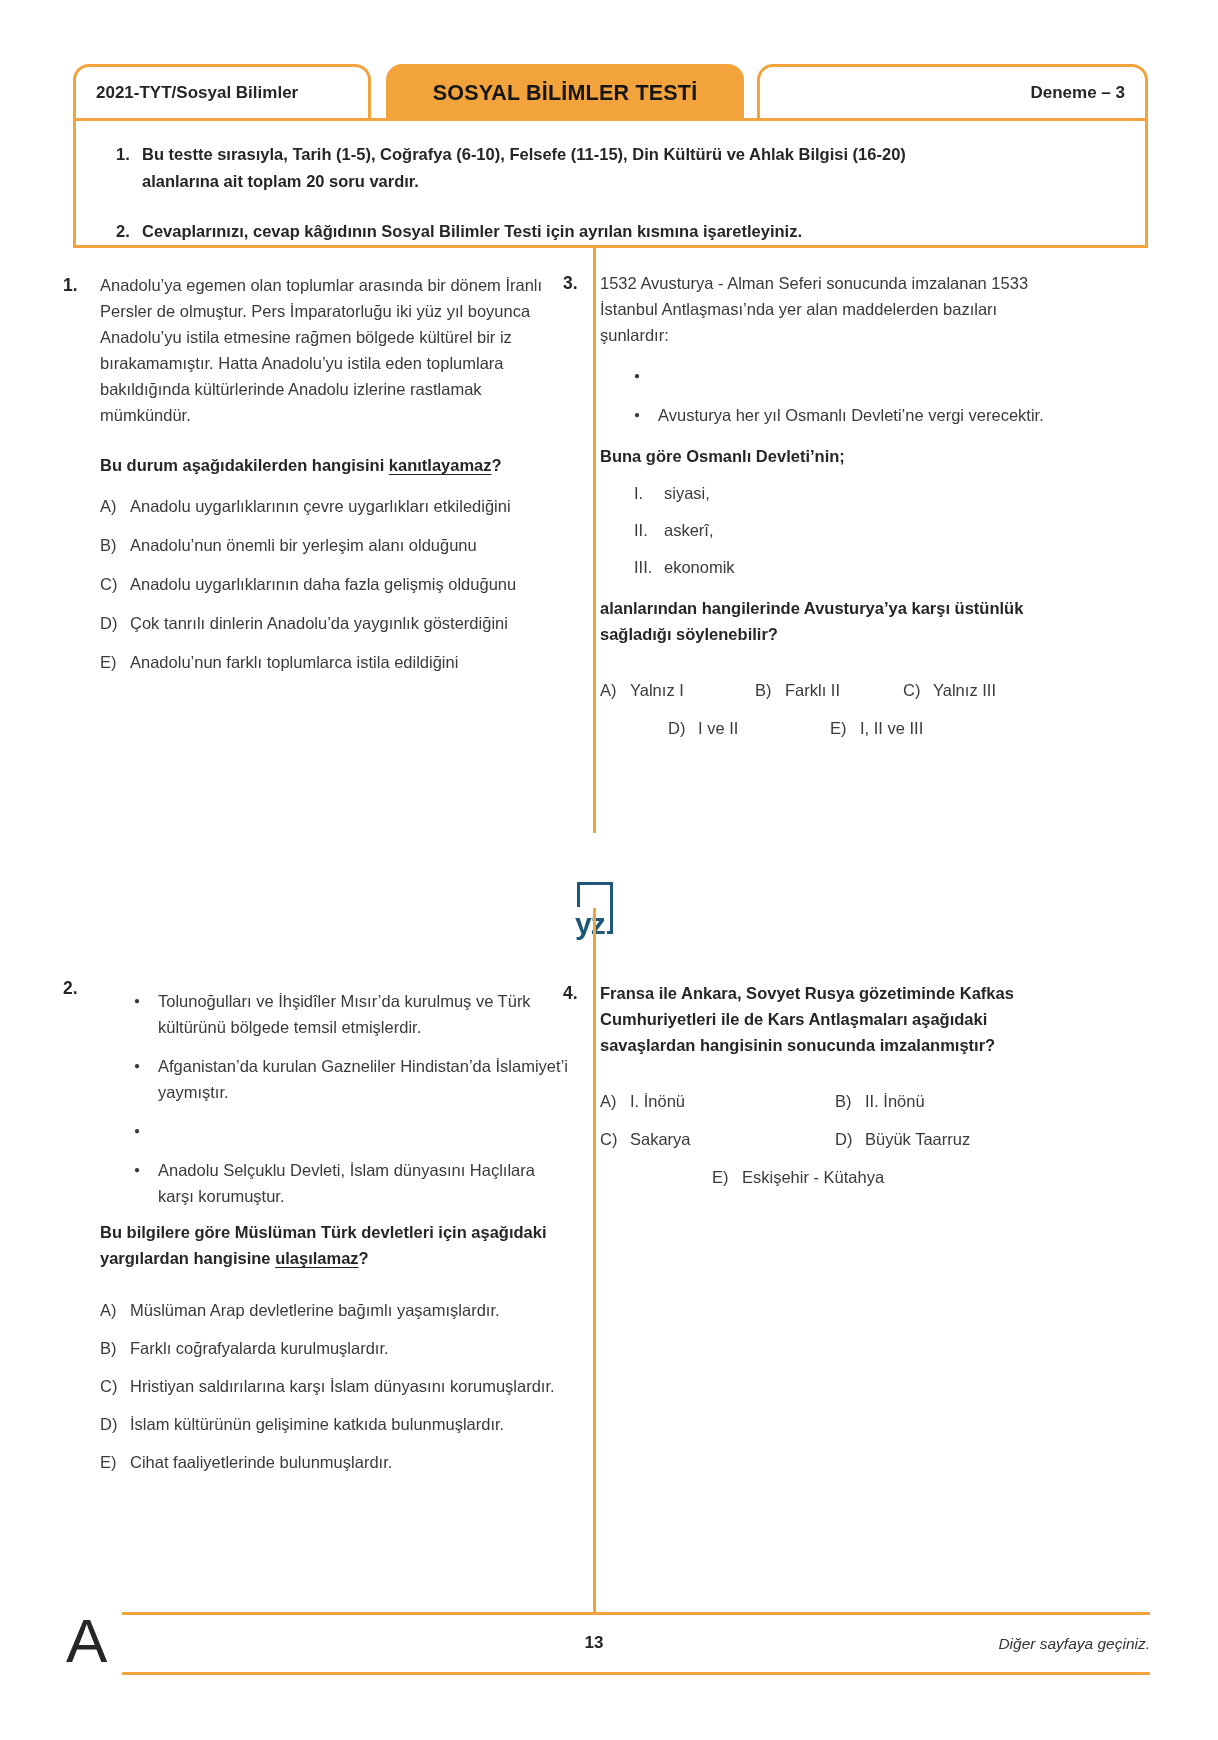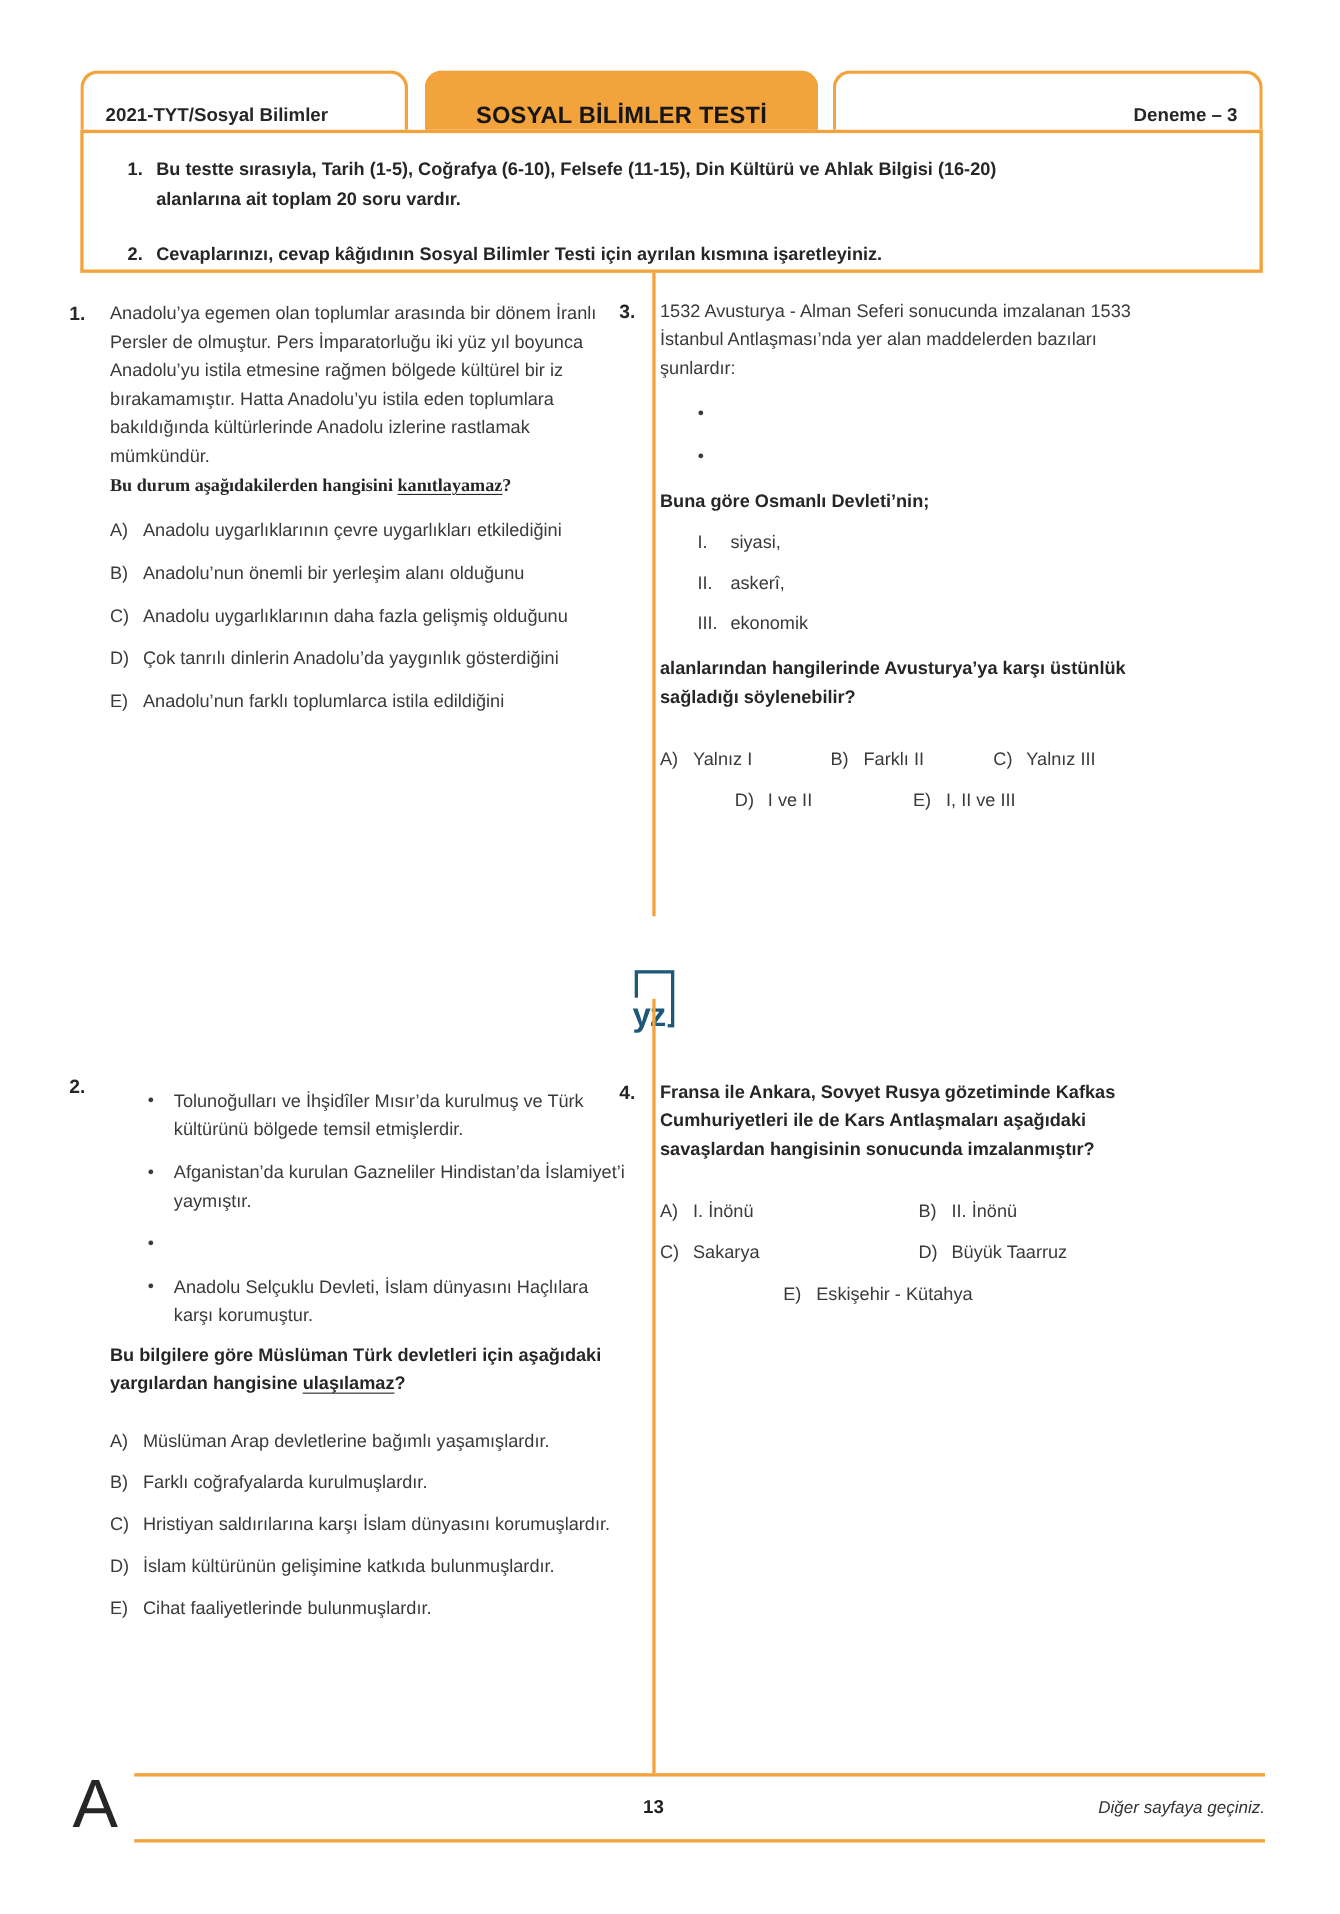--- a/index.html
+++ b/index.html
@@ -11,21 +11,21 @@
   html,body{margin:0;padding:0;background:#fff;}
   .page{
     position:relative;width:1218px;height:1740px;background:#fff;overflow:hidden;
     font-family:"Liberation Sans","DejaVu Sans",sans-serif;
     color:var(--ink);font-size:16.5px;line-height:26px;
   }
   
   .hbox{
     position:absolute;top:64px;height:54px;box-sizing:border-box;
     border:3px solid var(--orange);border-bottom:none;
-    border-radius:16px 16px 0 0;display:flex;align-items:flex-end;
+    border-radius:16px 16px 0 0;display:flex;align-items:center;
     font-weight:bold;color:var(--ink-bold);
   }
   .hbox-left{left:73px;width:298px;padding-left:20px;font-size:17px;}
   .hbox-center{left:386px;width:358px;background:var(--orange);justify-content:center;
     font-size:21.5px;color:#161616;letter-spacing:.2px;}
   .hbox-right{left:757px;width:391px;justify-content:flex-end;padding-right:20px;font-size:17px;}
   .instructions{
     position:absolute;left:73px;top:118px;width:1075px;height:130px;box-sizing:border-box;
     border:3px solid var(--orange);padding:20px 0 0 40px;
     font-weight:bold;color:var(--ink-bold);line-height:27px;
@@ -48,21 +48,21 @@
   .q3{left:563px;top:270px;width:510px;}
   .q4{left:563px;top:980px;width:510px;}
   .qrow{display:flex;}
   .qnum{width:37px;flex:none;font-weight:bold;font-size:17.5px;color:var(--ink-bold);}
   .qcontent{flex:1;min-width:0;}
   .qbody{margin:0;}
   .q3 .qbody{max-width:430px;}
   .qlead{margin:0;font-weight:bold;color:var(--ink-bold);}
   .q3 .qlead{margin-top:15px;}
   .qstem{font-weight:bold;color:var(--ink-bold);margin:0;}
-  .q1 .qstem{font-family:Liberation Serif, serif;}
+  .q1 .qstem{margin-top:24px;}
   .q2 .qstem{margin-top:10px;}
   .q3 .qstem{margin-top:15px;max-width:440px;}
   .u{text-decoration:underline;text-underline-offset:3px;}
   .bullets{margin-top:0;}
   .bullet{display:flex;padding-left:34px;}
   .q2 .bullet{margin-top:13px;}
   .q3 .bullet{margin-top:13px;}
   .q2 .bullets{margin-top:0;}
   .q3 .bullets .bullet:first-child{margin-top:15px;}
   .dot{width:24px;flex:none;font-size:10px;line-height:26px;}
@@ -216,20 +216,21 @@
     <div class="qrow">
       <span class="qnum">3.</span>
       <div class="qcontent">
         <p class="qbody">1532 Avusturya - Alman Seferi sonucunda imzalanan 1533 İstanbul Antlaşması’nda yer alan maddelerden bazıları şunlardır:</p>
         <div class="bullets">
           <div class="bullet">
               <span class="dot">●</span>
             </div>
           <div class="bullet">
               <span class="dot">●</span>
+              <span class="btext">Avusturya her yıl Osmanlı Devleti’ne vergi verecektir.</span>
             </div>
         </div>
         <p class="qlead">Buna göre Osmanlı Devleti’nin;</p>
         <div class="roman">
           <div class="roman-row">
               <span class="rnum">I.</span>
               <span>siyasi,</span>
             </div>
           <div class="roman-row">
               <span class="rnum">II.</span>

